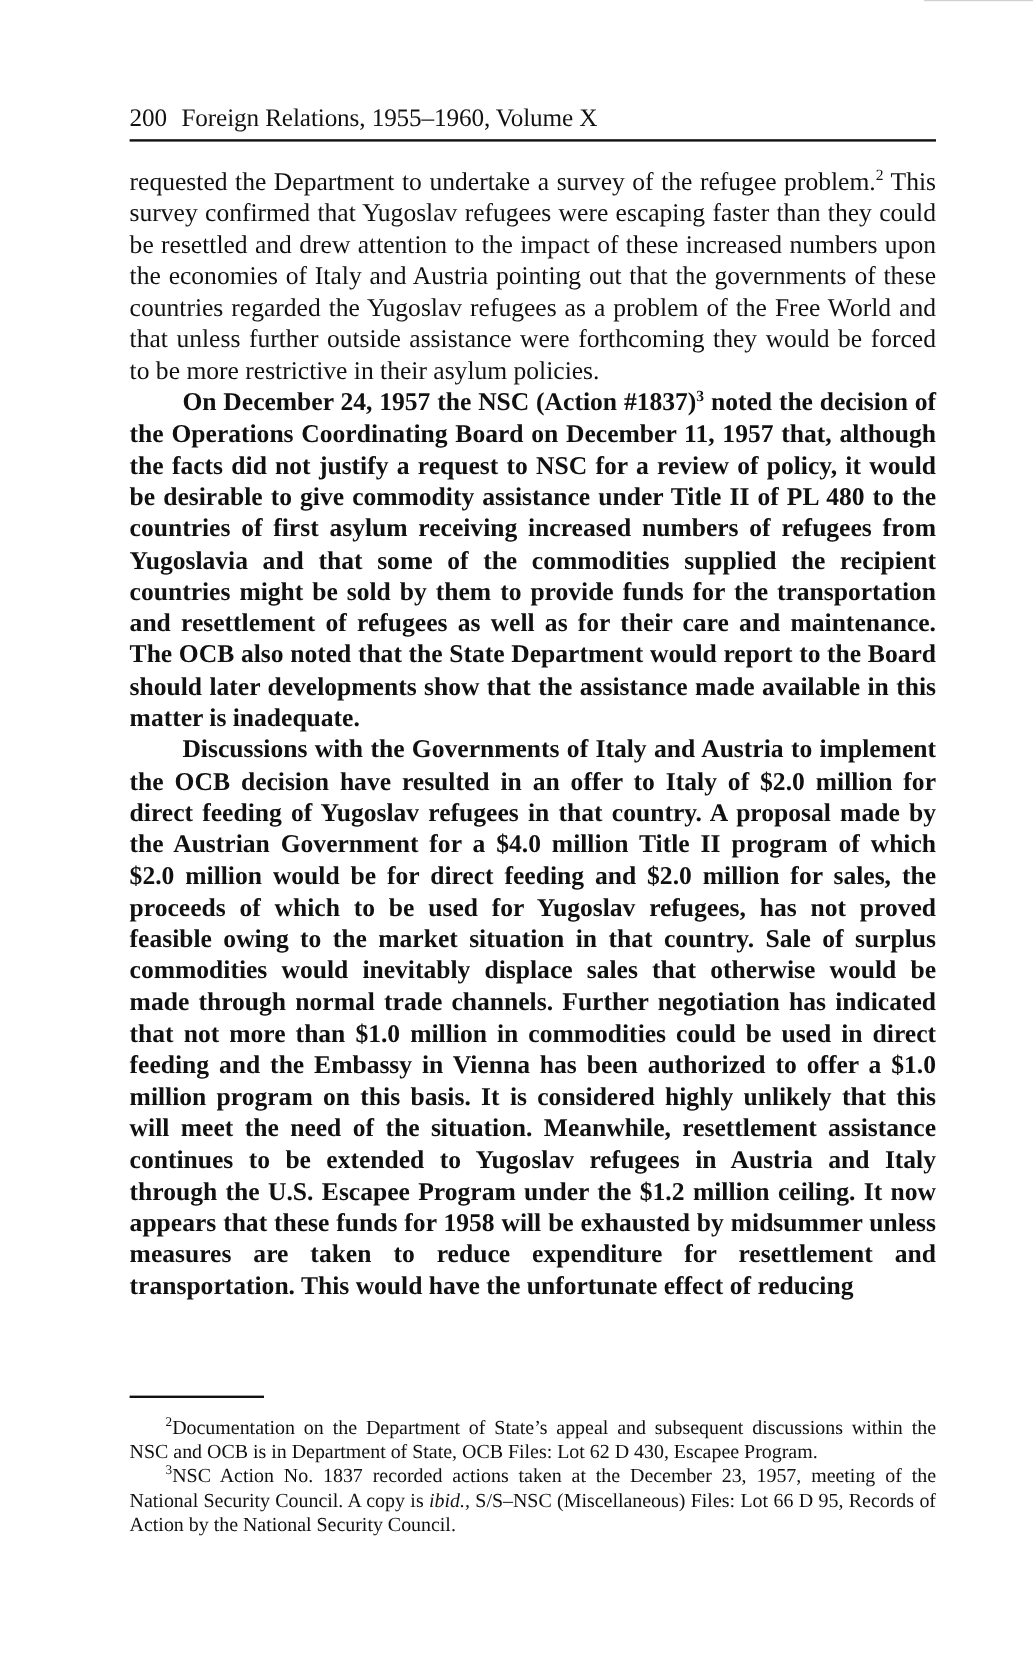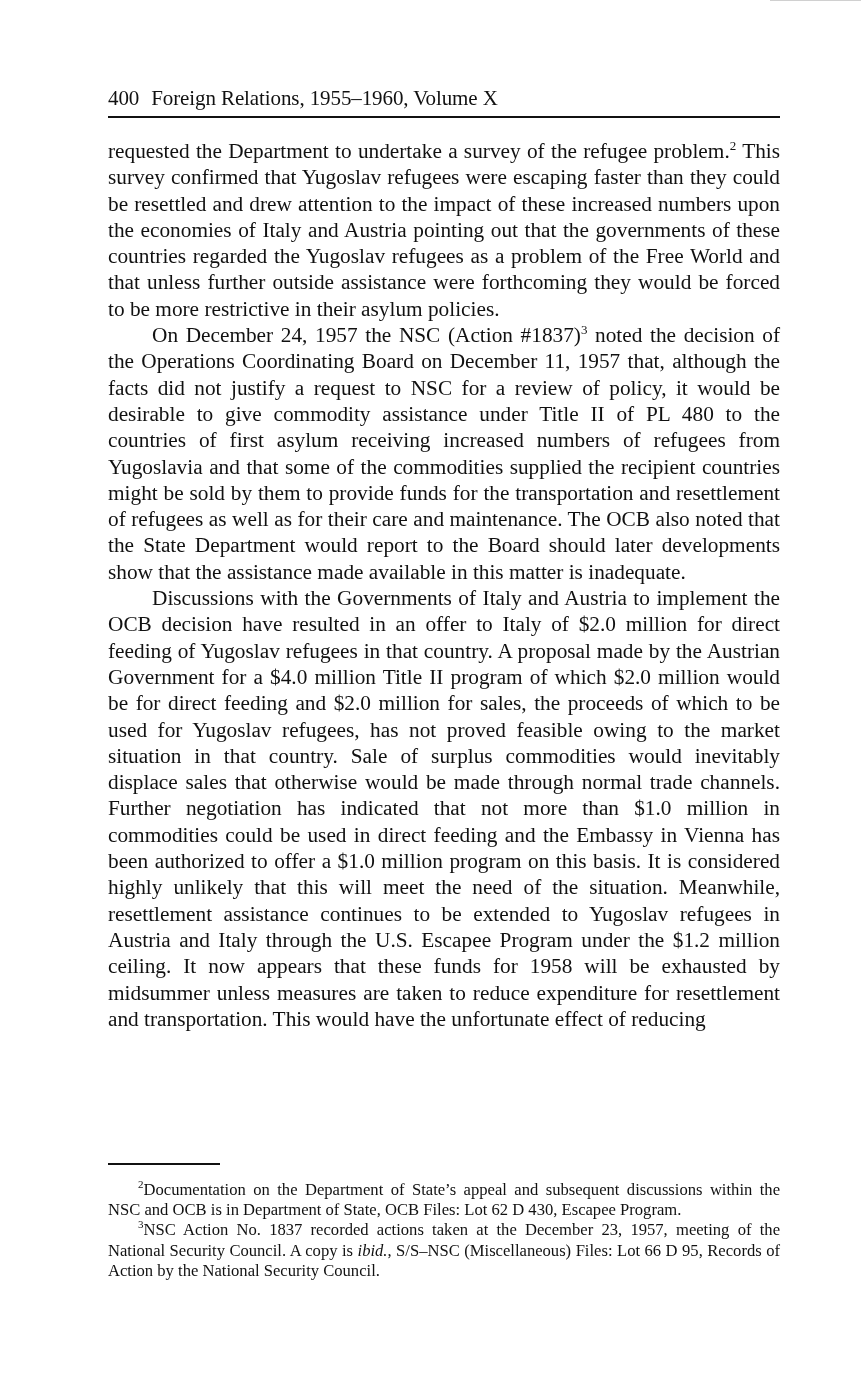--- a/index.html
+++ b/index.html
@@ -3,35 +3,35 @@
   <meta charset="utf-8">
   <style>
     html, body { margin: 0; padding: 0; background: #ffffff; }
     body { width: 861px; height: 1380px; position: relative; overflow: hidden; font-family: "Liberation Serif", "DejaVu Serif", serif; color: #111; }
     .edge-line { position: absolute; left: 770px; top: 0; width: 91px; height: 1px; background: #d0d0d0; }
     .running-head { position: absolute; left: 108px; top: 86px; width: 672px; font-size: 21px; letter-spacing: -0.1px; }
     .running-head .pg { margin-right: 12px; }
     .head-rule { position: absolute; left: 108px; top: 116px; width: 672px; height: 2px; background: #111; }
     .body-text { position: absolute; left: 108px; top: 138px; width: 672px; font-size: 21.3px; line-height: 26.3px; text-align: justify; hyphens: manual; }
     .body-text p { margin: 0; }
-    .body-text p.indent { text-indent: 44px; }
+    .body-text p.indent { text-indent: 44px; font-weight: bold; }
     .sup { font-size: 13px; vertical-align: super; line-height: 0; }
     .fn-rule { position: absolute; left: 108px; top: 1163px; width: 112px; height: 1.5px; background: #111; }
     .footnotes { position: absolute; left: 108px; top: 1180px; width: 672px; font-size: 16.6px; line-height: 20.2px; text-align: justify; font-family: Liberation Serif, serif; }
     .footnotes p { margin: 0; text-indent: 30px; }
     .footnotes .fsup { font-size: 11px; vertical-align: super; line-height: 0; }
     .footnotes i { font-style: italic; }
   </style>
 </head>
 <body>
 
 <div class="edge-line"></div>
 
 <div class="running-head">
-  <span class="pg">400</span><span>Foreign Relations, 1955–1960, Volume X</span>
+  <span class="pg">200</span><span>Foreign Relations, 1955–1960, Volume X</span>
 </div>
 <div class="head-rule"></div>
 
 <div class="body-text" id="body-text">
     <p>requested the Department to undertake a survey of the refugee prob­lem.<span class="sup">2</span> This survey confirmed that Yugoslav refugees were escaping faster than they could be resettled and drew attention to the impact of these increased numbers upon the economies of Italy and Austria point­ing out that the governments of these countries regarded the Yugoslav refugees as a problem of the Free World and that unless further outside assistance were forthcoming they would be forced to be more restrictive in their asylum policies.</p>
     <p class="indent">On December 24, 1957 the NSC (Action #1837)<span class="sup">3</span> noted the decision of the Operations Coordinating Board on December 11, 1957 that, al­though the facts did not justify a request to NSC for a review of policy, it would be desirable to give commodity assistance under Title II of PL 480 to the countries of first asylum receiving increased numbers of refugees from Yugoslavia and that some of the commodities supplied the recipi­ent countries might be sold by them to provide funds for the transporta­tion and resettlement of refugees as well as for their care and maintenance. The OCB also noted that the State Department would re­port to the Board should later developments show that the assistance made available in this matter is inadequate.</p>
     <p class="indent">Discussions with the Governments of Italy and Austria to imple­ment the OCB decision have resulted in an offer to Italy of $2.0 million for direct feeding of Yugoslav refugees in that country. A proposal made by the Austrian Government for a $4.0 million Title II program of which $2.0 million would be for direct feeding and $2.0 million for sales, the proceeds of which to be used for Yugoslav refugees, has not proved feasible owing to the market situation in that country. Sale of surplus commodities would inevitably displace sales that otherwise would be made through normal trade channels. Further negotiation has indicated that not more than $1.0 million in commodities could be used in direct feeding and the Embassy in Vienna has been authorized to offer a $1.0 million program on this basis. It is considered highly unlikely that this will meet the need of the situation. Meanwhile, resettlement assistance continues to be extended to Yugoslav refugees in Austria and Italy through the U.S. Escapee Program under the $1.2 million ceiling. It now appears that these funds for 1958 will be exhausted by midsummer unless measures are taken to reduce expenditure for resettlement and transportation. This would have the unfortunate effect of reducing</p>
   </div>
 
 <div class="fn-rule"></div>

